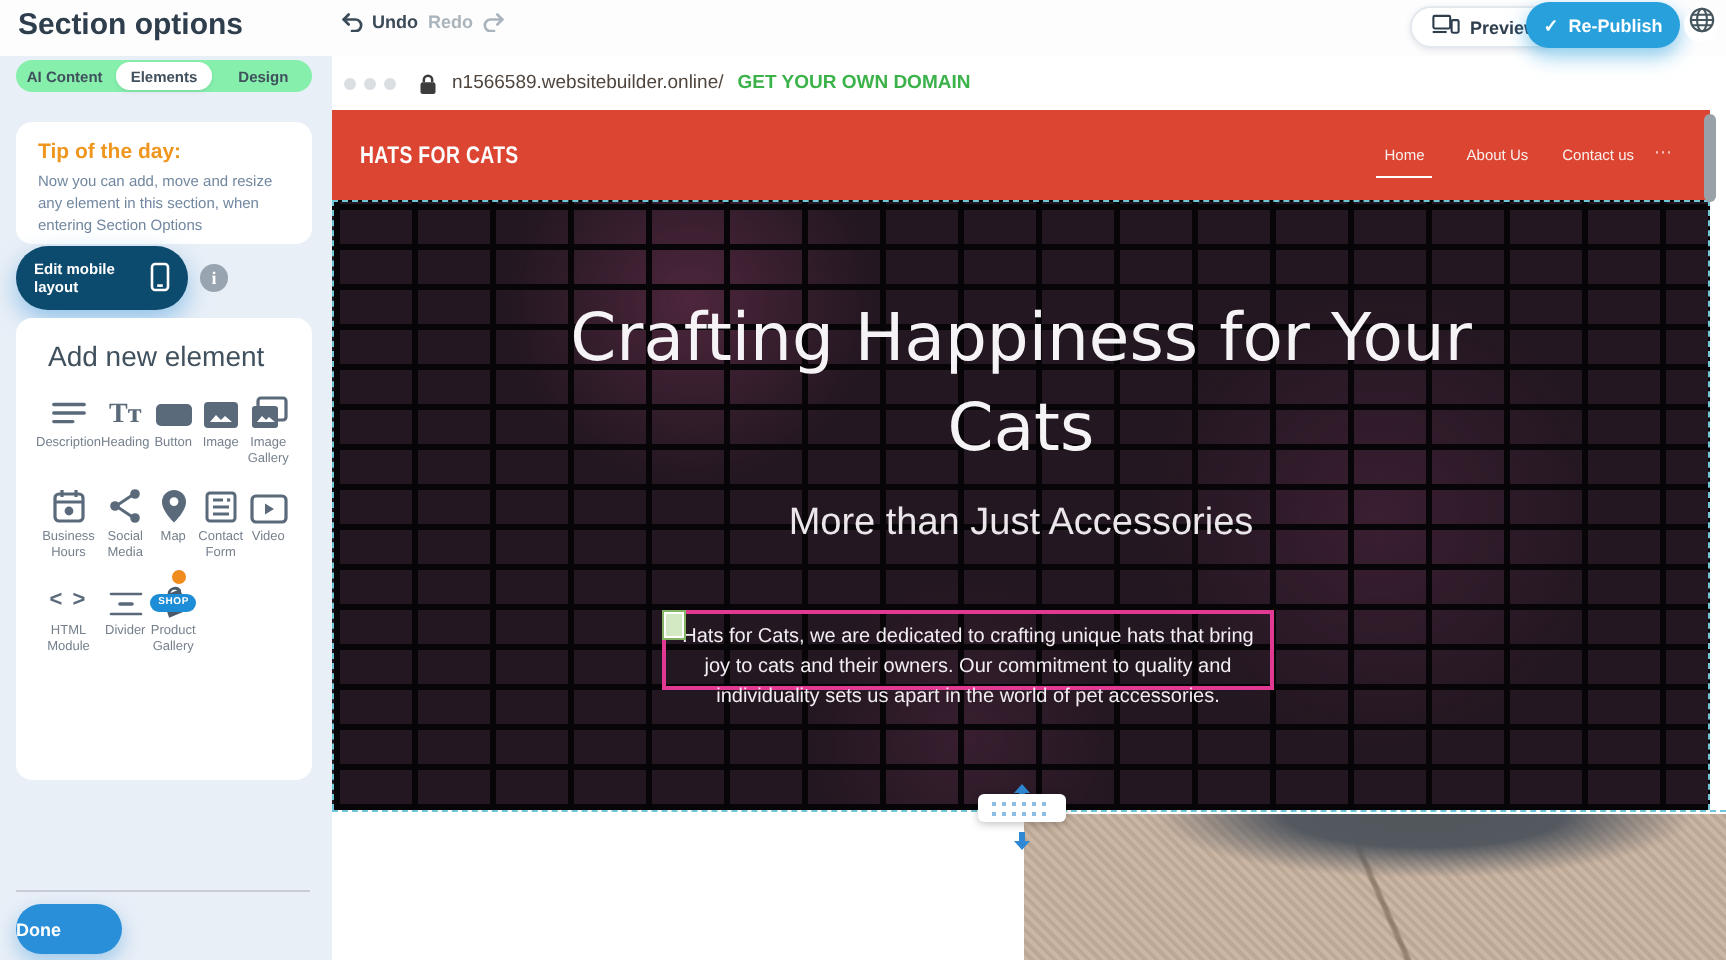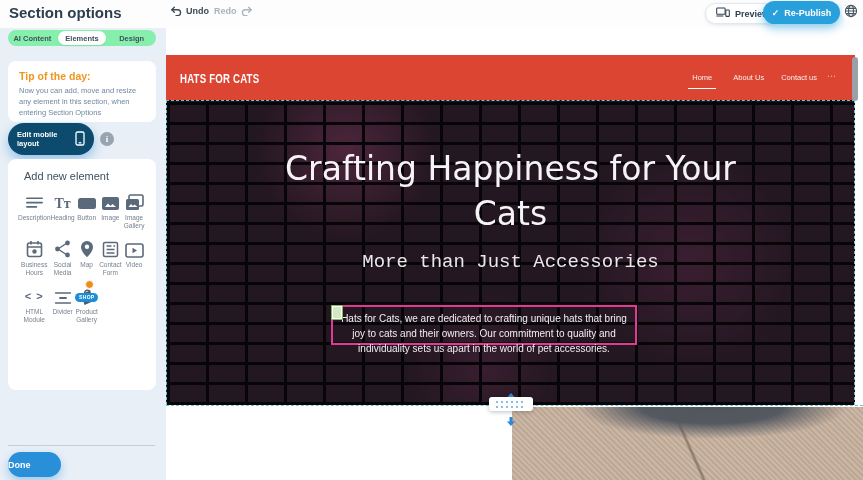--- a/index.html
+++ b/index.html
@@ -22,21 +22,21 @@
   .sidebar { position:absolute; left:0; top:28px; width:166px; height:452px; background:#e9eff7; z-index:4; }
   .tabs { position:absolute; left:8px; top:2px; width:148px; height:16px; background:#86efac; border-radius:10px; display:flex; }
   .tab { flex:1; display:flex; align-items:center; justify-content:center; font-size:7.5px; font-weight:bold; color:#40505d; cursor:pointer; }
   .tab.active { background:#fff; border-radius:10px; margin:1px; box-shadow:0 1px 2px rgba(0,0,0,.08); }
   .tip-card { position:absolute; left:8px; top:33px; width:148px; height:61px; background:#fff; border-radius:8px; padding:9px 11px; }
   .tip-title { font-size:10.5px; font-weight:bold; color:#f0961e; margin-bottom:4px; }
   .tip-body { font-size:7.5px; color:#7187a0; line-height:1.45; }
   .edit-mobile-btn { position:absolute; left:8px; top:95px; width:86px; height:32px; background:#0c4a6e; border-radius:16px; box-shadow:0 5px 12px rgba(42,143,217,.45); display:flex; align-items:center; justify-content:center; gap:6px; color:#fff; font-size:7.5px; font-weight:bold; cursor:pointer; }
   .info-btn { position:absolute; left:100px; top:104px; width:14px; height:14px; border-radius:50%; background:#98a4af; color:#fff; font-size:9px; font-weight:bold; font-family:"Liberation Serif", serif; display:flex; align-items:center; justify-content:center; cursor:pointer; }
   .add-card { position:absolute; left:8px; top:131px; width:148px; height:231px; background:#fff; border-radius:8px; padding:11px 10px 0 10px; }
-  .add-title { font-size:11px; color:#40505d; margin-left:6px; margin-bottom:9px; }
+  .add-title { font-size:14px; color:#40505d; margin-left:6px; margin-bottom:9px; }
   .add-grid { display:grid; grid-template-columns:repeat(5,1fr); row-gap:7px; }
   .tile { display:flex; flex-direction:column; align-items:center; cursor:pointer; position:relative; }
   .tile .ticon { height:20px; display:flex; align-items:flex-end; justify-content:center; color:#5a6a7a; }
   .tile .tlabel { font-size:6.5px; color:#76818d; text-align:center; line-height:1.3; margin-top:3px; max-width:40px; }
   .heading-glyph { font-family:"Liberation Serif", serif; font-weight:bold; font-size:14px; color:#5a6a7a; line-height:1; }
   .html-glyph { font-size:11px; font-weight:bold; color:#5a6a7a; letter-spacing:1px; line-height:1.4; }
   .pg-badge-dot { position:absolute; top:-5px; right:4px; width:9px; height:9px; border-radius:50%; background:#f08b1e; border:1px solid #fff; }
   .pg-badge-shop { position:absolute; top:8px; right:0px; background:#1c8dd6; color:#fff; font-size:5px; font-weight:bold; padding:1.5px 4px; border-radius:5px; letter-spacing:.3px; }
   .sidebar-divider { position:absolute; left:8px; top:417px; width:147px; height:1px; background:#c9ced4; }
   .done-btn { position:absolute; left:8px; top:424px; width:53px; height:25px; background:#2a8fd9; border-radius:13px; box-shadow:0 4px 10px rgba(42,143,217,.4); display:flex; align-items:center; color:#fff; font-size:9px; font-weight:bold; cursor:pointer; }
@@ -61,21 +61,21 @@
     border:1px dashed #6ec6d6; border-bottom:none;
     background-color:#231721;
     background-image:
       repeating-linear-gradient(90deg, #080508 0 3px, transparent 3px 39px),
       repeating-linear-gradient(0deg, #080508 0 3px, transparent 3px 20px),
       radial-gradient(circle 130px at 26% 16%, rgba(146,62,104,.38), rgba(146,62,104,0) 70%),
       radial-gradient(circle 160px at 76% 52%, rgba(120,50,92,.28), rgba(120,50,92,0) 70%),
       radial-gradient(circle 110px at 46% 88%, rgba(132,56,98,.22), rgba(132,56,98,0) 70%);
   }
   .hero-heading { position:absolute; left:0; right:0; top:46px; margin:0 auto; width:480px; text-align:center; color:#f6f3f6; font-size:33px; font-weight:500; line-height:1.35; font-family:"DejaVu Sans", sans-serif; }
-  .hero-sub { position:absolute; left:0; right:0; top:150px; text-align:center; color:#eae6ea; font-size:19px; font-weight:400; font-family:Liberation Mono, monospace; }
+  .hero-sub { position:absolute; left:0; right:0; top:150px; text-align:center; color:#eae6ea; font-size:19px; font-weight:400; font-family:Liberation Sans, sans-serif; }
   .hero-textbox { position:absolute; left:164px; top:204px; width:306px; height:40px; border:2px solid #e23a92; padding:4px 8px 0 8px; text-align:center; color:#f2eef2; font-size:10px; line-height:1.5; }
   .textbox-handle { position:absolute; left:-1px; top:-1px; width:10px; height:13px; background:#d2e9c4; border:1px solid #fff; outline:1px solid #86b566; }
 
   .section-bottom-line { position:absolute; left:166px; top:405px; width:697px; height:0; border-top:1px dashed #6ec6d6; z-index:3; }
   .resize-handle { position:absolute; left:489px; top:397px; width:44px; height:14px; background:#fff; border-radius:3px; box-shadow:0 1px 4px rgba(0,0,0,.25); z-index:4; display:flex; align-items:center; justify-content:center; cursor:ns-resize; }
   .handle-dots { width:30px; height:7px;
     background-image:
       repeating-linear-gradient(90deg,#8bbde4 0 2px, transparent 2px 5px),
       repeating-linear-gradient(90deg,#8bbde4 0 2px, transparent 2px 5px);
     background-size:100% 2px; background-position:0 0,0 5px; background-repeat:no-repeat; }
@@ -301,20 +301,35 @@
 
       </div>
     </div>
 
     <div class="sidebar-divider"></div>
     <div class="done-btn">
       <span>Done</span>
     </div>
   </div>
 
+  <div class="browser-bar">
+    <div class="win-dots">
+        <i></i>
+        <i></i>
+        <i></i>
+      </div>
+    <span class="lock">
+        <svg width="10" height="12" viewBox="0 0 12 14">
+          <rect x="1.5" y="6" width="9" height="7" rx="1.5" fill="#3c3c3c"></rect>
+          <path d="M3.5 6V4.5a2.5 2.5 0 0 1 5 0V6" fill="none" stroke="#3c3c3c" stroke-width="1.5"></path>
+        </svg>
+      </span>
+    <span class="url-text">n1566589.websitebuilder.online/</span>
+    <span class="domain-link">GET YOUR OWN DOMAIN</span>
+  </div>
 
   <div class="site-header">
     <div class="site-logo">HATS FOR CATS</div>
     <div class="site-nav">
       <span class="nav-item active">Home</span>
       <span class="nav-item">About Us</span>
       <span class="nav-item">Contact us</span>
     </div>
     <span class="nav-more">⋯</span>
   </div>

